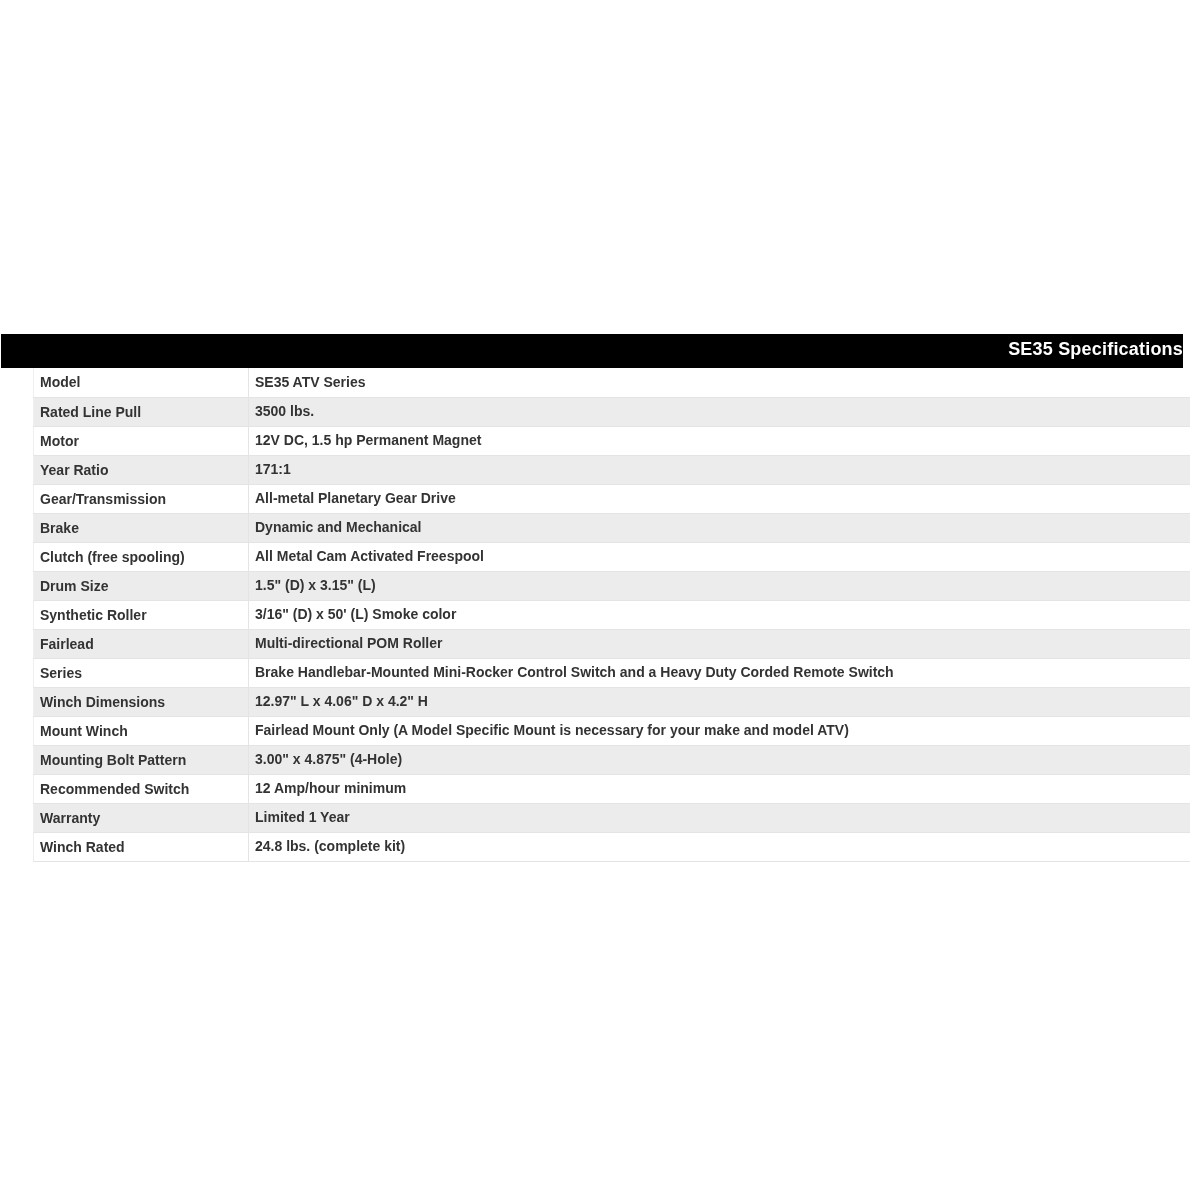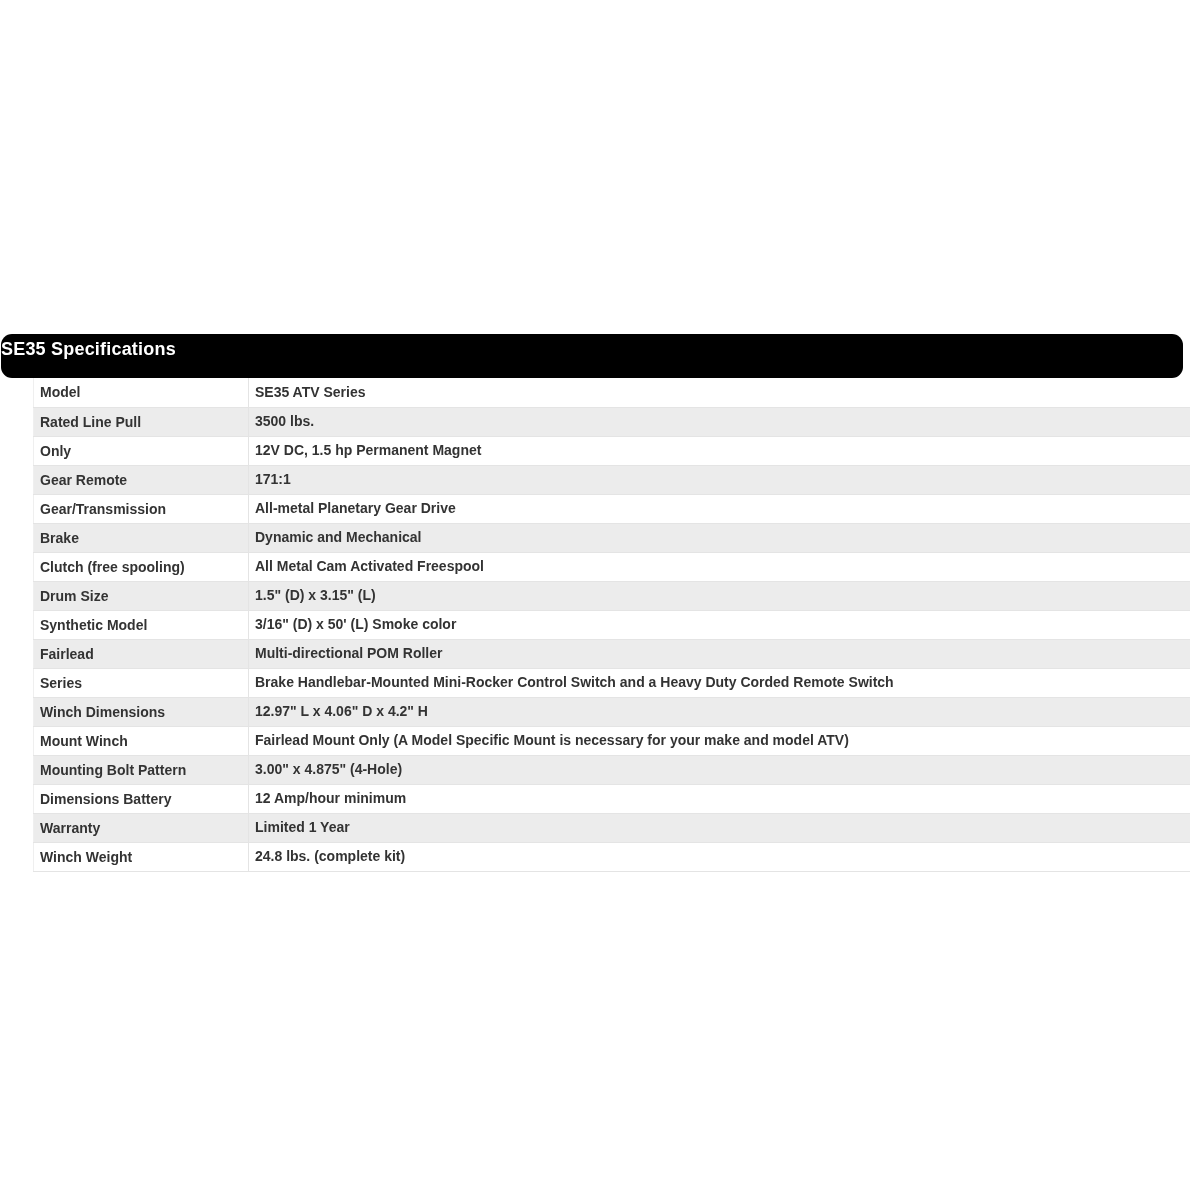--- a/index.html
+++ b/index.html
@@ -19,27 +19,26 @@
   }
   .spec-table-wrap {
     position: absolute;
     top: 334px;
     left: 1px;
     width: 1182px;
   }
   .spec-table-header {
     background: var(--header-bg, #000000);
     color: var(--header-fg, #ffffff);
-    height: 44px;
+    height: 34px;
     line-height: 31px;
-    text-align: left;
+    text-align: right;
     font-size: 18px;
     font-weight: bold;
     letter-spacing: 0.2px;
-    border-radius: 11px;
   }
   table.spec-table {
     width: 100%;
     border-collapse: collapse;
     table-layout: fixed;
     border-left: 1px solid #efefef;
     border-right: 7px solid #84cc16;
     margin-left: 32px;
   }
   table.spec-table td {
@@ -78,45 +77,45 @@
       <tbody>
           <tr class="spec-row">
     <td class="spec-label">Model</td>
     <td class="spec-value">SE35 ATV Series</td>
   </tr>
           <tr class="spec-row">
     <td class="spec-label">Rated Line Pull</td>
     <td class="spec-value">3500 lbs.</td>
   </tr>
           <tr class="spec-row">
-    <td class="spec-label">Only</td>
+    <td class="spec-label">Motor</td>
     <td class="spec-value">12V DC, 1.5 hp Permanent Magnet</td>
   </tr>
           <tr class="spec-row">
-    <td class="spec-label">Gear Remote</td>
+    <td class="spec-label">Year Ratio</td>
     <td class="spec-value">171:1</td>
   </tr>
           <tr class="spec-row">
     <td class="spec-label">Gear/Transmission</td>
     <td class="spec-value">All-metal Planetary Gear Drive</td>
   </tr>
           <tr class="spec-row">
     <td class="spec-label">Brake</td>
     <td class="spec-value">Dynamic and Mechanical</td>
   </tr>
           <tr class="spec-row">
     <td class="spec-label">Clutch (free spooling)</td>
     <td class="spec-value">All Metal Cam Activated Freespool</td>
   </tr>
           <tr class="spec-row">
     <td class="spec-label">Drum Size</td>
     <td class="spec-value">1.5" (D) x 3.15" (L)</td>
   </tr>
           <tr class="spec-row">
-    <td class="spec-label">Synthetic Model</td>
+    <td class="spec-label">Synthetic Roller</td>
     <td class="spec-value">3/16" (D) x 50' (L) Smoke color</td>
   </tr>
           <tr class="spec-row">
     <td class="spec-label">Fairlead</td>
     <td class="spec-value">Multi-directional POM Roller</td>
   </tr>
           <tr class="spec-row">
     <td class="spec-label">Series</td>
     <td class="spec-value">Brake Handlebar-Mounted Mini-Rocker Control Switch and a Heavy Duty Corded Remote Switch</td>
   </tr>
@@ -126,27 +125,27 @@
   </tr>
           <tr class="spec-row">
     <td class="spec-label">Mount Winch</td>
     <td class="spec-value">Fairlead Mount Only (A Model Specific Mount is necessary for your make and model ATV)</td>
   </tr>
           <tr class="spec-row">
     <td class="spec-label">Mounting Bolt Pattern</td>
     <td class="spec-value">3.00" x 4.875" (4-Hole)</td>
   </tr>
           <tr class="spec-row">
-    <td class="spec-label">Dimensions Battery</td>
+    <td class="spec-label">Recommended Switch</td>
     <td class="spec-value">12 Amp/hour minimum</td>
   </tr>
           <tr class="spec-row">
     <td class="spec-label">Warranty</td>
     <td class="spec-value">Limited 1 Year</td>
   </tr>
           <tr class="spec-row">
-    <td class="spec-label">Winch Weight</td>
+    <td class="spec-label">Winch Rated</td>
     <td class="spec-value">24.8 lbs. (complete kit)</td>
   </tr>
         </tbody>
     </table>
   </div>
 </div>
 
 </body></html>

